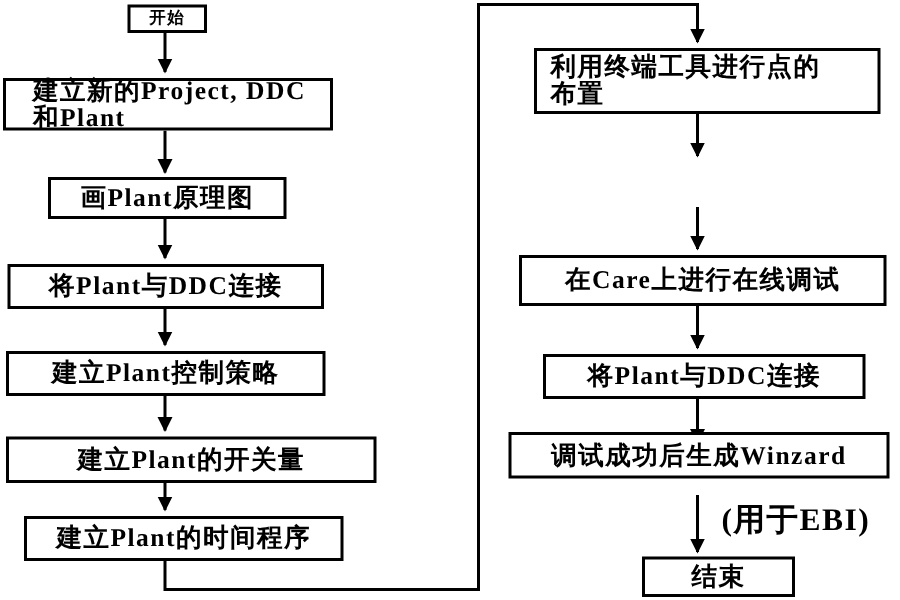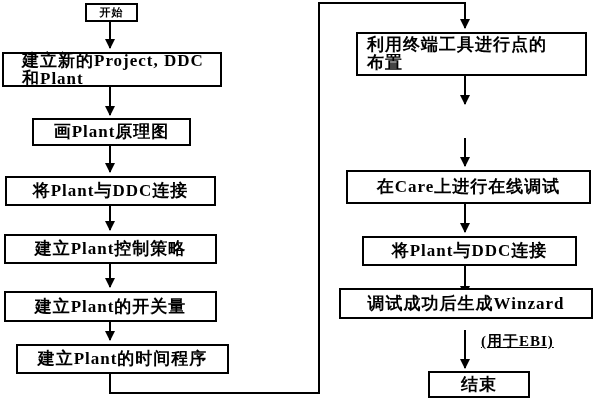--- a/index.html
+++ b/index.html
@@ -34,25 +34,24 @@
   }
   .node.multiline {
     flex-direction: column;
     align-items: flex-start;
     justify-content: center;
     text-align: left;
     padding-left: 18px;
   }
   .note {
     position: absolute;
-    font-size: 15px;
+    font-size: 21px;
     font-weight: 600;
     letter-spacing: 1px;
     white-space: nowrap;
-    text-decoration: underline;
   }
 </style>
 </head>
 <body>
 
 <div class="canvas">
 
   <svg class="connectors" viewBox="0 0 600 400" xmlns="http://www.w3.org/2000/svg">
     <defs>
       <marker id="ah" markerUnits="userSpaceOnUse" markerWidth="12" markerHeight="12" refX="9" refY="5" orient="auto">
@@ -89,21 +88,21 @@
   </div>
 
   <div class="node" style="left:5px; top:176px; width:211px; height:30px;">
     <span>将Plant与DDC连接</span>
   </div>
 
   <div class="node" style="left:4px; top:234px; width:213px; height:30px;">
     <span>建立Plant控制策略</span>
   </div>
 
-  <div class="node" style="left:4px; top:291px; width:213px; height:31px;">
+  <div class="node" style="left:4px; top:291px; width:247px; height:31px;">
     <span>建立Plant的开关量</span>
   </div>
 
   <div class="node" style="left:5px; top:344px; width:213px; height:30px;margin-left:11px;">
     <span>建立Plant的时间程序</span>
   </div>
 
   <div class="node multiline" style="left:356px; top:32px; width:231px; height:44px; padding-left:9px;">
     <span>利用终端工具进行点的</span>
     <span>布置</span>

